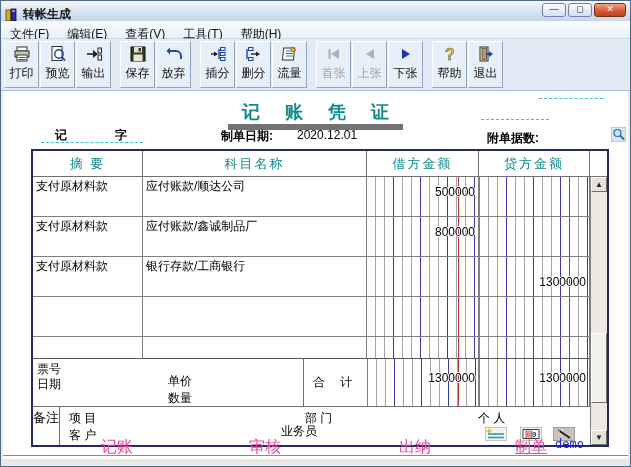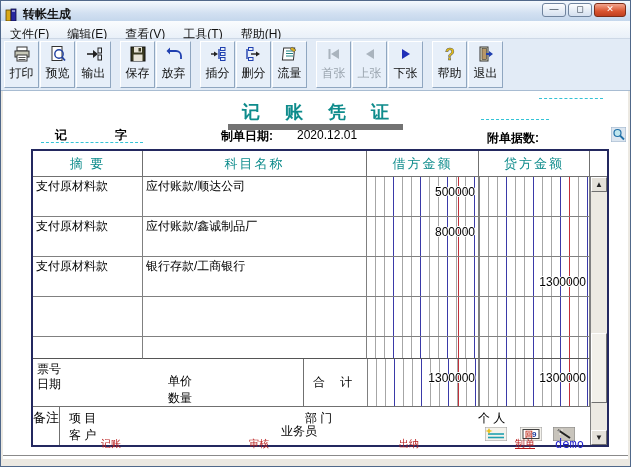--- a/index.html
+++ b/index.html
@@ -128,21 +128,21 @@
   }
   .sb-thumb {
     position:absolute; left:0; width:16px; background:#f2f0ea;
     border:1px solid; border-color:#fff #707070 #707070 #fff;
   }
 
   
   .mini-ic { position:absolute; width:22px; height:14px; }
 
   
-  .sig { position:absolute; font-size:10px; color:#b91c1c; top:346px; }
+  .sig { position:absolute; font-size:16px; color:#ec4899; top:346px; }
   .sig.maker-name { color:#2222cc; font-family:"DejaVu Sans Mono",monospace; font-size:12px; }
 
   .bottom-line { position:absolute; left:0; top:364px; width:100%; border-top:1px solid #8a8a8a; }
 </style>
 </head>
 <body>
 
 <div class="window">
 
   <div class="titlebar">

